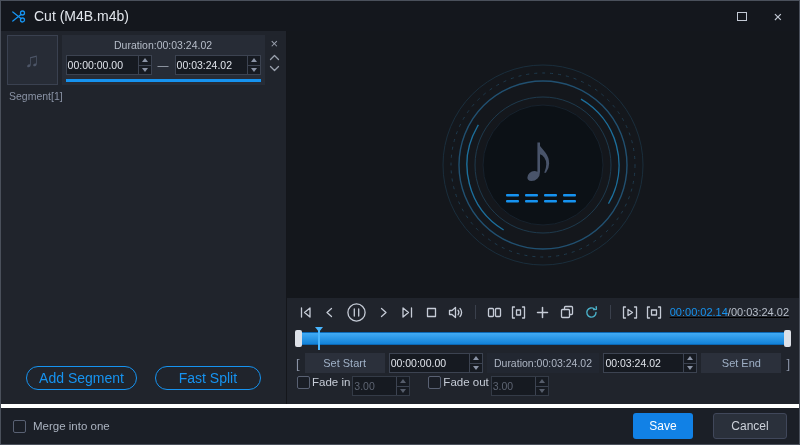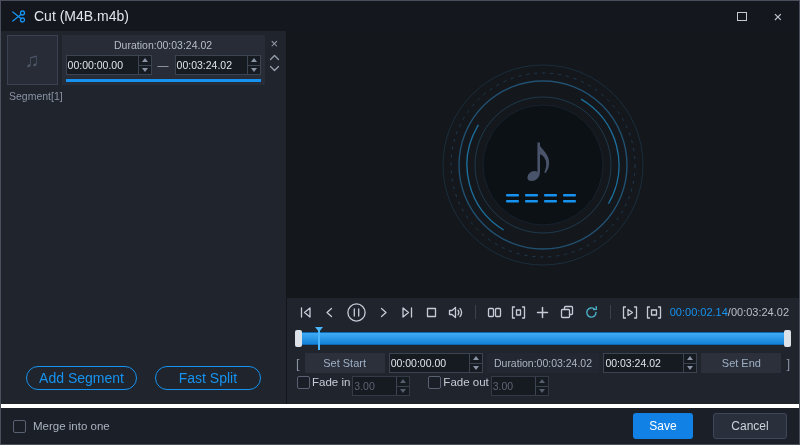--- a/index.html
+++ b/index.html
@@ -44,21 +44,21 @@
   .left-buttons { margin-top:auto; display:flex; justify-content:center; gap:18px; padding-bottom:14px; }
   .outline-btn { min-width:106px; height:24px; border:1px solid #1693f0; border-radius:12px; background:transparent; color:#1693f0; font-size:14px; display:flex; align-items:center; justify-content:center; padding:0 12px; cursor:default; }
 
   
   .right { flex:1; display:flex; flex-direction:column; border-left:1px solid #14161b; min-width:0; }
   .preview { flex:1; background:#14171c; display:flex; align-items:center; justify-content:center; }
 
   .controls-row { height:28px; flex:0 0 28px; display:flex; align-items:center; padding:0 10px; gap:7px; }
   .cicon { width:19px; height:22px; display:flex; align-items:center; justify-content:center; cursor:default; }
   .cdiv { width:1px; height:14px; background:#3a404c; margin:0 3px; }
-  .time-display { margin-left:auto; font-size:11px; white-space:nowrap; }
+  .time-display { margin-left:auto; font-size:11px; white-space:nowrap;text-decoration:underline; }
   .time-cur { color:#1693f0; }
   .time-total { color:#b8bfca; }
 
   .timeline-row { height:24px; flex:0 0 24px; padding:0 9px; display:flex; align-items:center; }
   .track { position:relative; flex:1; height:13px; background:linear-gradient(180deg,#45aef7,#0f7fd6); border-radius:2px; box-shadow:inset 0 0 0 1px #0c68b4; }
   .handle { position:absolute; top:-2px; width:7px; height:17px; background:#dde1e8; border-radius:2px; }
   .handle.l { left:-1px; } .handle.r { right:-1px; }
   .playhead { position:absolute; left:4.5%; top:-5px; width:2px; height:23px; background:#49b6ff; }
   .playhead::before { content:""; position:absolute; top:0; left:-3px; border-left:4px solid transparent; border-right:4px solid transparent; border-top:5px solid #49b6ff; }
 

